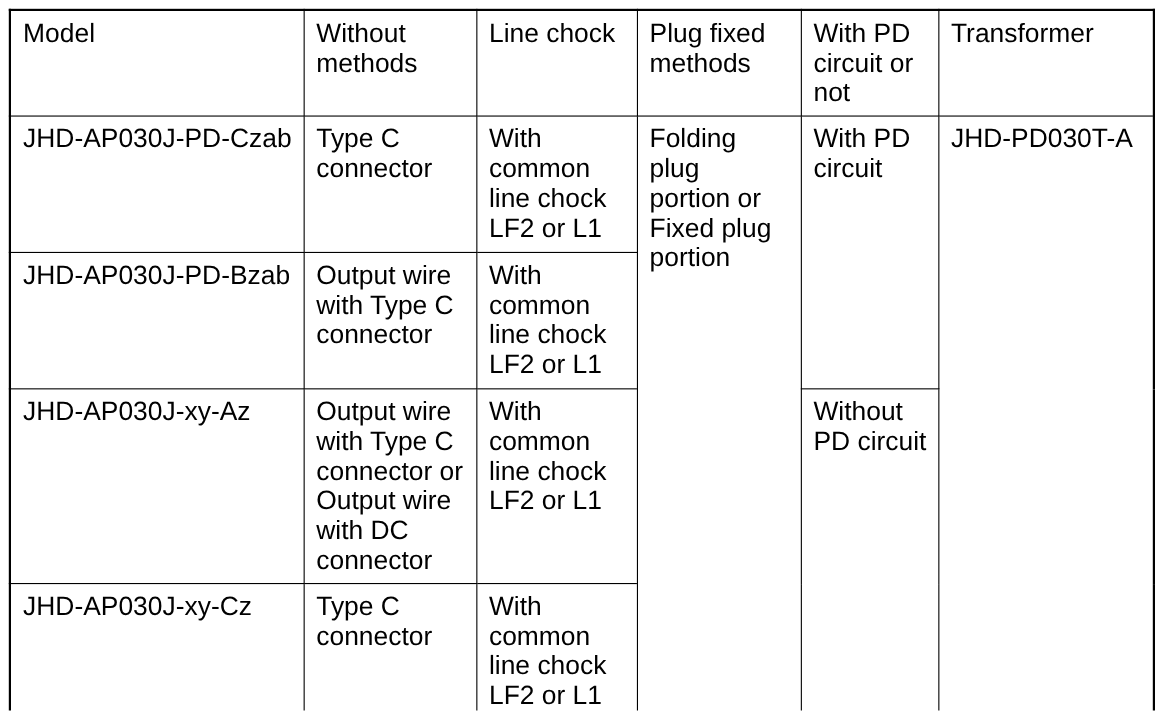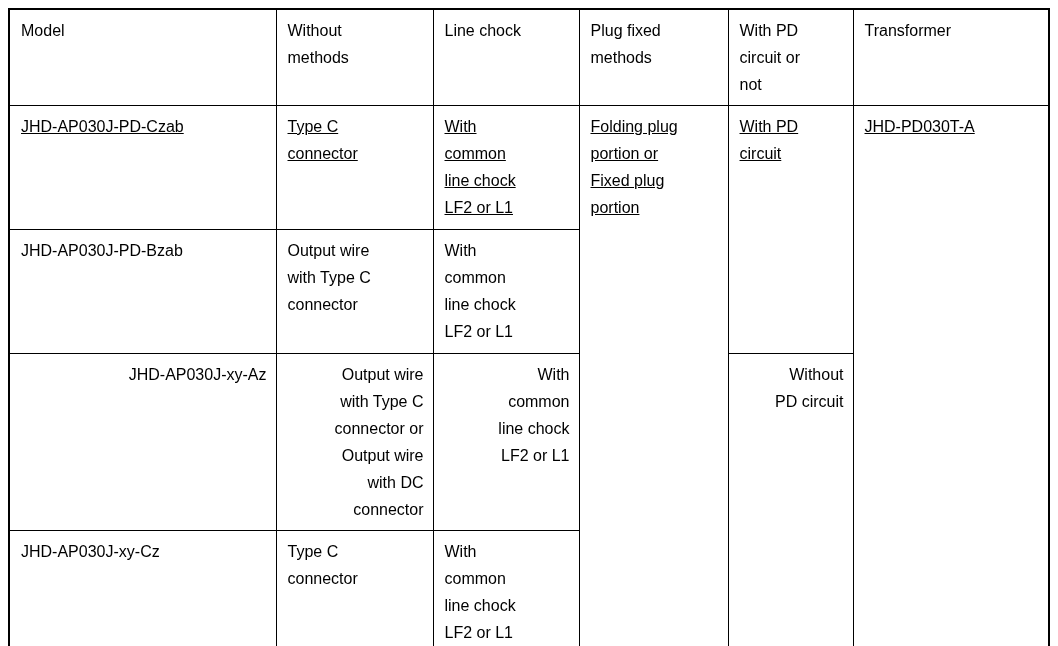--- a/index.html
+++ b/index.html
@@ -33,21 +33,21 @@
     table-layout: fixed;
     background: #ffffff;
   }
 
   table.spec-table td,
   table.spec-table th {
     border: 1px solid #000000;
     vertical-align: top;
     text-align: left;
     font-weight: normal;
-    font-size: 16px;
+    font-size: 24px;
     line-height: 27px;
     padding: 7px 9px 7px 11px;
     color: #000000;
     background: #ffffff;
     word-wrap: break-word;
     overflow-wrap: break-word;
   }
 
   
   table.spec-table {
@@ -57,23 +57,23 @@
   
   col.c-model        { width: 267px; }
   col.c-output       { width: 157px; }
   col.c-chock        { width: 146px; }
   col.c-plug         { width: 149px; }
   col.c-pd           { width: 125px; }
   col.c-transformer  { width: 196px; }
 
   
   tr.r-head  td { height: 75px; }
-  tr.r-1     td { height: 109px; text-decoration: underline; }
+  tr.r-1     td { height: 109px; }
   tr.r-2     td { height: 109px; }
-  tr.r-3     td { height: 153px; text-align: right; }
+  tr.r-3     td { height: 153px; }
   tr.r-4     td { height: 113px; }
 
   .cell-text {
     display: block;
     white-space: pre-line;
   }
 </style>
 </head>
 <body>
 

